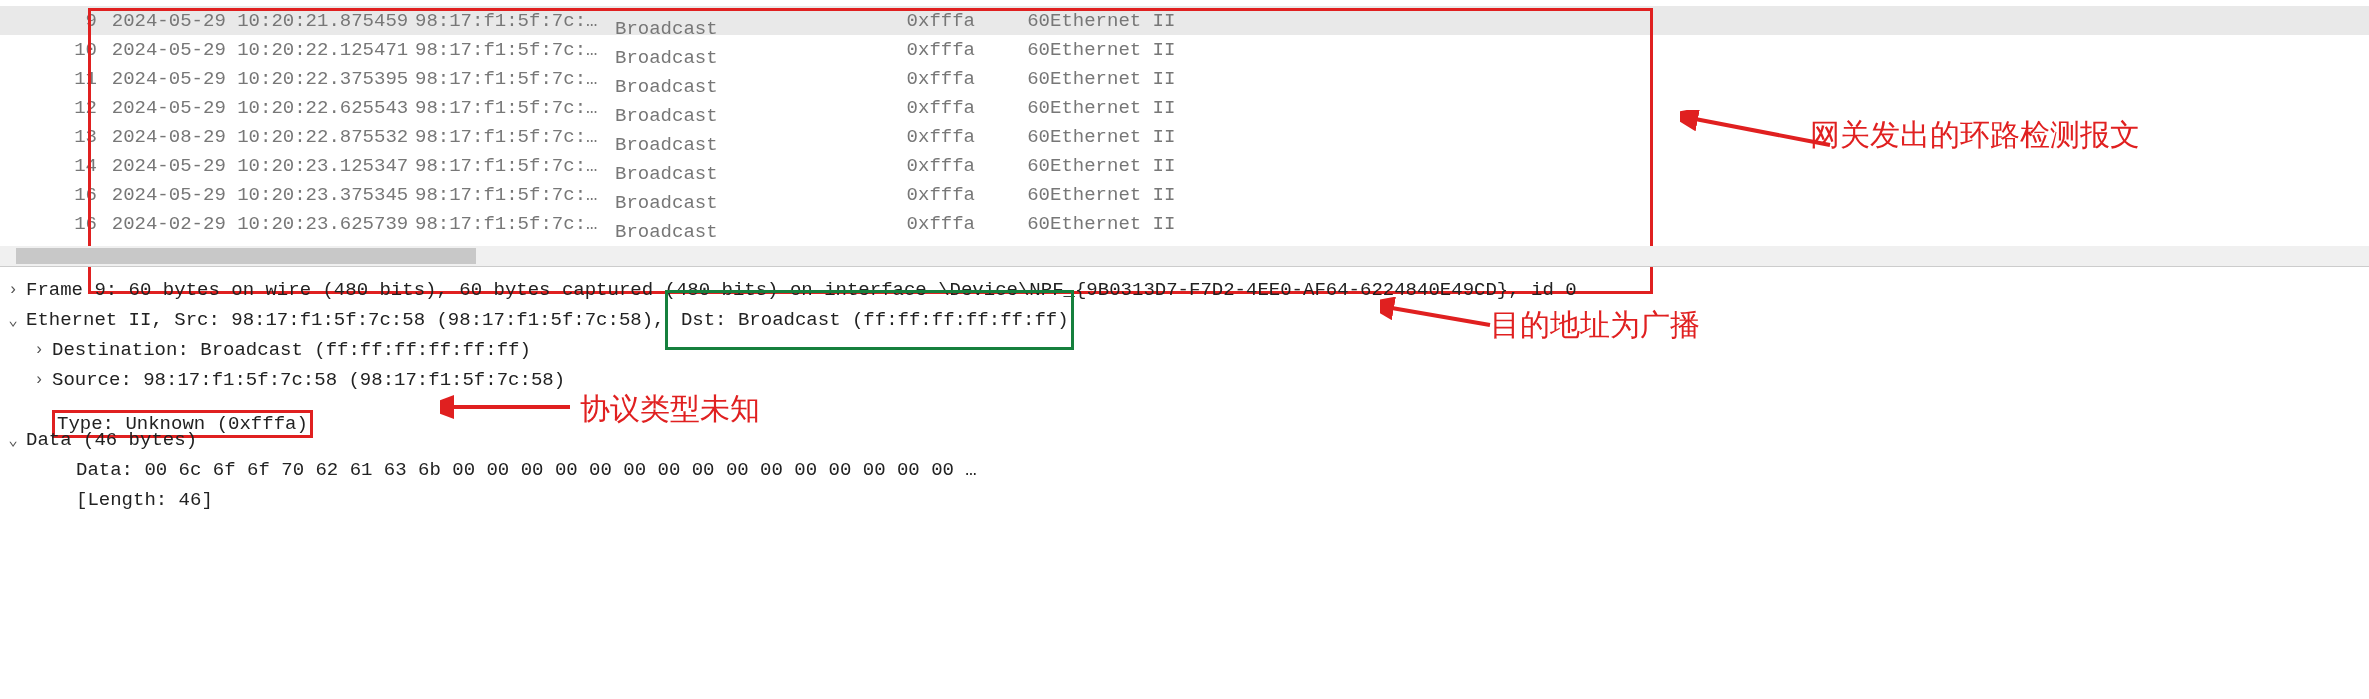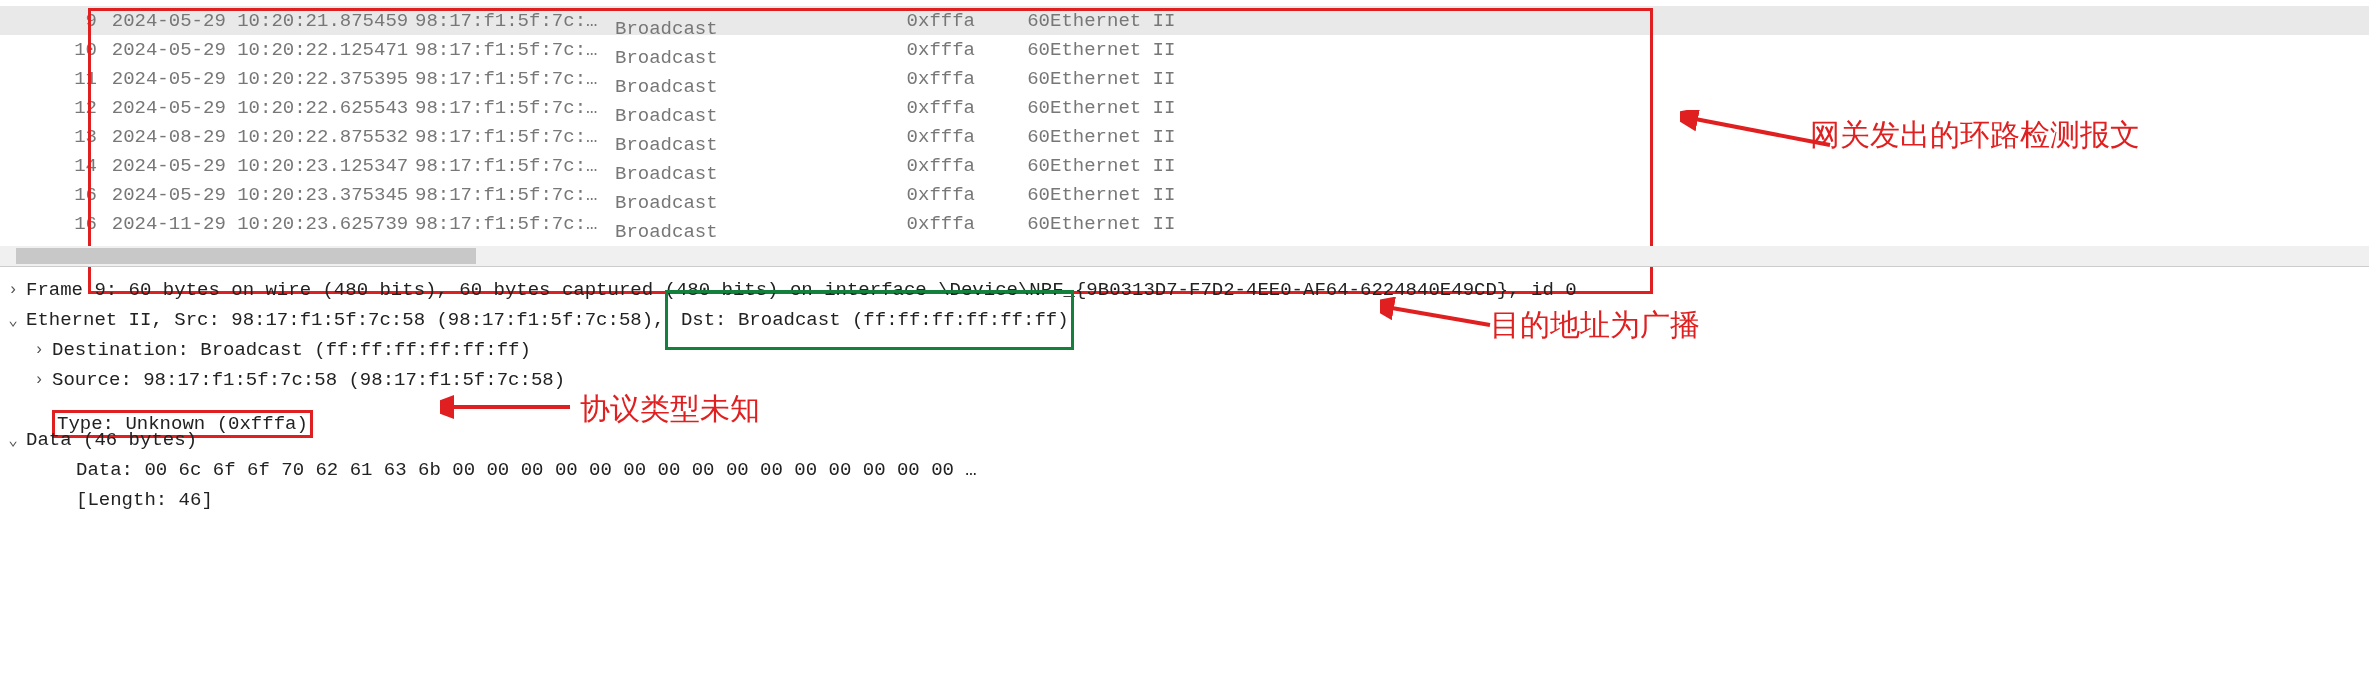--- a/index.html
+++ b/index.html
@@ -108,21 +108,21 @@
     </div>
 
     <div id="packet-rows">
         <div class="packet-row selected"><span class="col-no">9</span><span class="col-time">2024-05-29 10:20:21.875459</span><span class="col-src">98:17:f1:5f:7c:…</span><span class="col-dst">Broadcast</span><span class="col-proto">0xfffa</span><span class="col-len">60</span><span class="col-info">Ethernet II</span></div>
         <div class="packet-row"><span class="col-no">10</span><span class="col-time">2024-05-29 10:20:22.125471</span><span class="col-src">98:17:f1:5f:7c:…</span><span class="col-dst">Broadcast</span><span class="col-proto">0xfffa</span><span class="col-len">60</span><span class="col-info">Ethernet II</span></div>
         <div class="packet-row"><span class="col-no">11</span><span class="col-time">2024-05-29 10:20:22.375395</span><span class="col-src">98:17:f1:5f:7c:…</span><span class="col-dst">Broadcast</span><span class="col-proto">0xfffa</span><span class="col-len">60</span><span class="col-info">Ethernet II</span></div>
         <div class="packet-row"><span class="col-no">12</span><span class="col-time">2024-05-29 10:20:22.625543</span><span class="col-src">98:17:f1:5f:7c:…</span><span class="col-dst">Broadcast</span><span class="col-proto">0xfffa</span><span class="col-len">60</span><span class="col-info">Ethernet II</span></div>
         <div class="packet-row"><span class="col-no">13</span><span class="col-time">2024-08-29 10:20:22.875532</span><span class="col-src">98:17:f1:5f:7c:…</span><span class="col-dst">Broadcast</span><span class="col-proto">0xfffa</span><span class="col-len">60</span><span class="col-info">Ethernet II</span></div>
         <div class="packet-row"><span class="col-no">14</span><span class="col-time">2024-05-29 10:20:23.125347</span><span class="col-src">98:17:f1:5f:7c:…</span><span class="col-dst">Broadcast</span><span class="col-proto">0xfffa</span><span class="col-len">60</span><span class="col-info">Ethernet II</span></div>
         <div class="packet-row"><span class="col-no">16</span><span class="col-time">2024-05-29 10:20:23.375345</span><span class="col-src">98:17:f1:5f:7c:…</span><span class="col-dst">Broadcast</span><span class="col-proto">0xfffa</span><span class="col-len">60</span><span class="col-info">Ethernet II</span></div>
-        <div class="packet-row"><span class="col-no">16</span><span class="col-time">2024-11-29 10:20:23.625739</span><span class="col-src">98:17:f1:5f:7c:…</span><span class="col-dst">Broadcast</span><span class="col-proto">0xfffa</span><span class="col-len">60</span><span class="col-info">Ethernet II</span></div>
+        <div class="packet-row"><span class="col-no">16</span><span class="col-time">2024-02-29 10:20:23.625739</span><span class="col-src">98:17:f1:5f:7c:…</span><span class="col-dst">Broadcast</span><span class="col-proto">0xfffa</span><span class="col-len">60</span><span class="col-info">Ethernet II</span></div>
       </div>
 
     <div class="packet-row partial">
       <span class="col-no"></span><span class="col-time"></span><span class="col-src"></span><span class="col-dst"></span><span class="col-proto"></span><span class="col-len"></span><span class="col-info"></span>
     </div>
 
     <div class="overlay-box packet-box"></div>
 
     <svg class="arrow" style="left:1680px; top:110px;" width="170" height="50">
       <defs>

